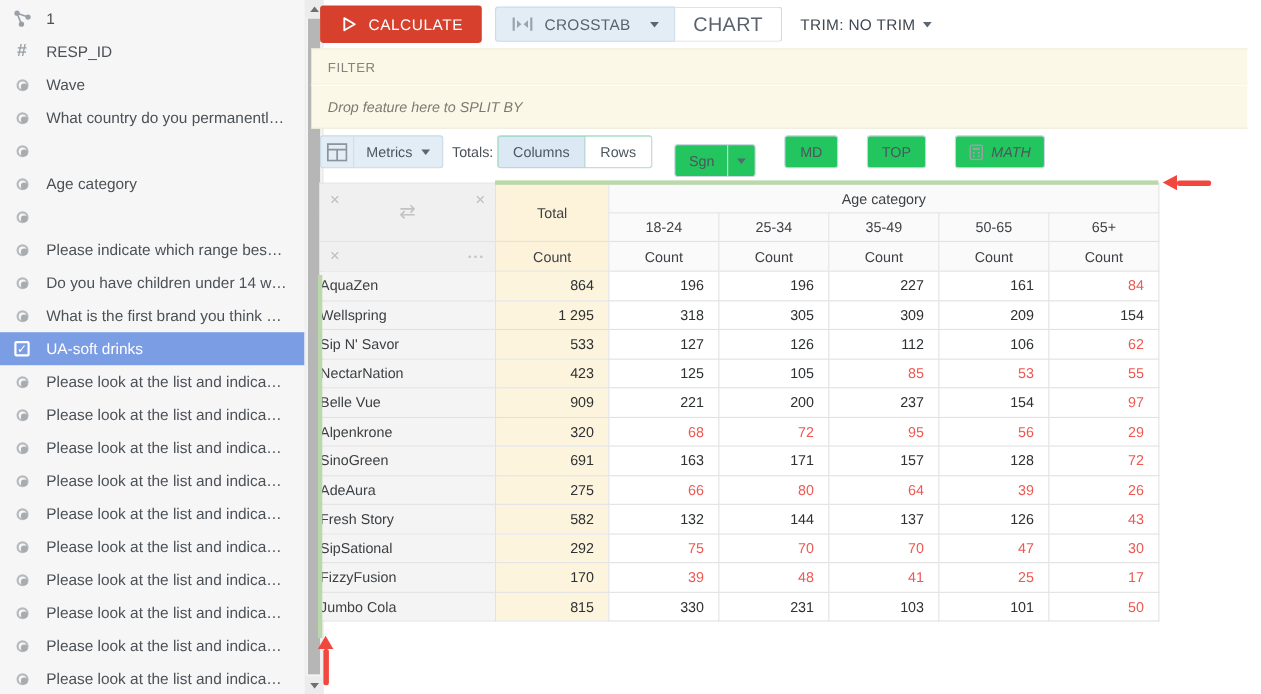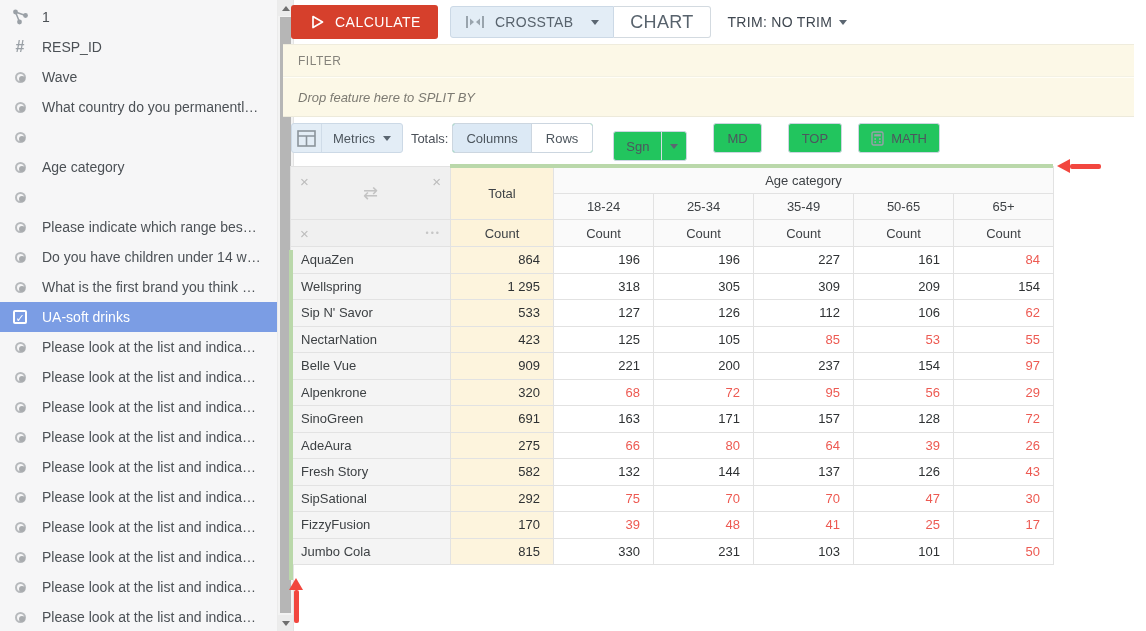--- a/index.html
+++ b/index.html
@@ -90,21 +90,21 @@
   tbody td { height:26.5px; }
   .corner,.corner-b { background:#f0f0f0; position:relative; }
   .x { position:absolute; color:#bcbcbc; font-size:15px; line-height:1; cursor:pointer; }
   .x.tl { left:9px; top:7px; } .x.tr { right:9px; top:7px; }
   .x.bl { left:9px; top:50%; transform:translateY(-50%); }
   .swap { position:absolute; left:50%; top:50%; transform:translate(-50%,-50%);
     font-size:18px; color:#c3c3c3; cursor:pointer; }
   .more { position:absolute; right:9px; top:50%; transform:translateY(-50%); font-size:9px;
     letter-spacing:2px; color:#c6c6c6; cursor:pointer; }
   .total-h { background:#fdf3da; }
-  .row-label { background:#f4f4f4; text-align:left; padding-left:10px; color:#3d4144; }
+  .row-label { background:#f4f4f4; text-align:left; color:#3d4144; }
   .total-cell { background:#fdf4dd; }
   .num { text-align:right; padding-right:13px; color:#2e3133; }
   .num.red { color:#ed5a52; }
 
   .green-top { position:absolute; left:160px; width:603px; top:-2px; height:4px;
     background:#bad8aa; z-index:3; }
   .green-left { position:absolute; left:-1px; top:84px; width:4px; height:330px;
     background:#bad8aa; z-index:3; }
 
   .arrow-left-ann { position:absolute; top:-7px; left:767px; display:flex; align-items:center; z-index:4; }
@@ -328,21 +328,21 @@
         <span class="sgn-caret">
             <span class="caret"></span>
           </span>
       </div>
       <div class="mbtn simple" style="margin-left:18px;">
         <span>MD</span>
       </div>
       <div class="mbtn simple" style="margin-left:18px;">
         <span>TOP</span>
       </div>
-      <div class="mbtn" style="margin-left:8px;">
+      <div class="mbtn" style="margin-left:18px;font-style:italic;">
         <span class="math-lbl">
           <span style="display:flex;">
             <svg width="13" height="15" viewBox="0 0 13 15">
                 <rect x="1" y="1" width="11" height="13" rx="1.5" fill="none" stroke="#98a1a9" stroke-width="1.4"></rect>
                 <rect x="3.2" y="3.2" width="6.6" height="2.2" fill="#98a1a9"></rect>
                 <circle cx="4.2" cy="8" r="1" fill="#98a1a9"></circle>
                 <circle cx="8.8" cy="8" r="1" fill="#98a1a9"></circle>
                 <circle cx="4.2" cy="11" r="1" fill="#98a1a9"></circle>
                 <circle cx="8.8" cy="11" r="1" fill="#98a1a9"></circle>
               </svg>

